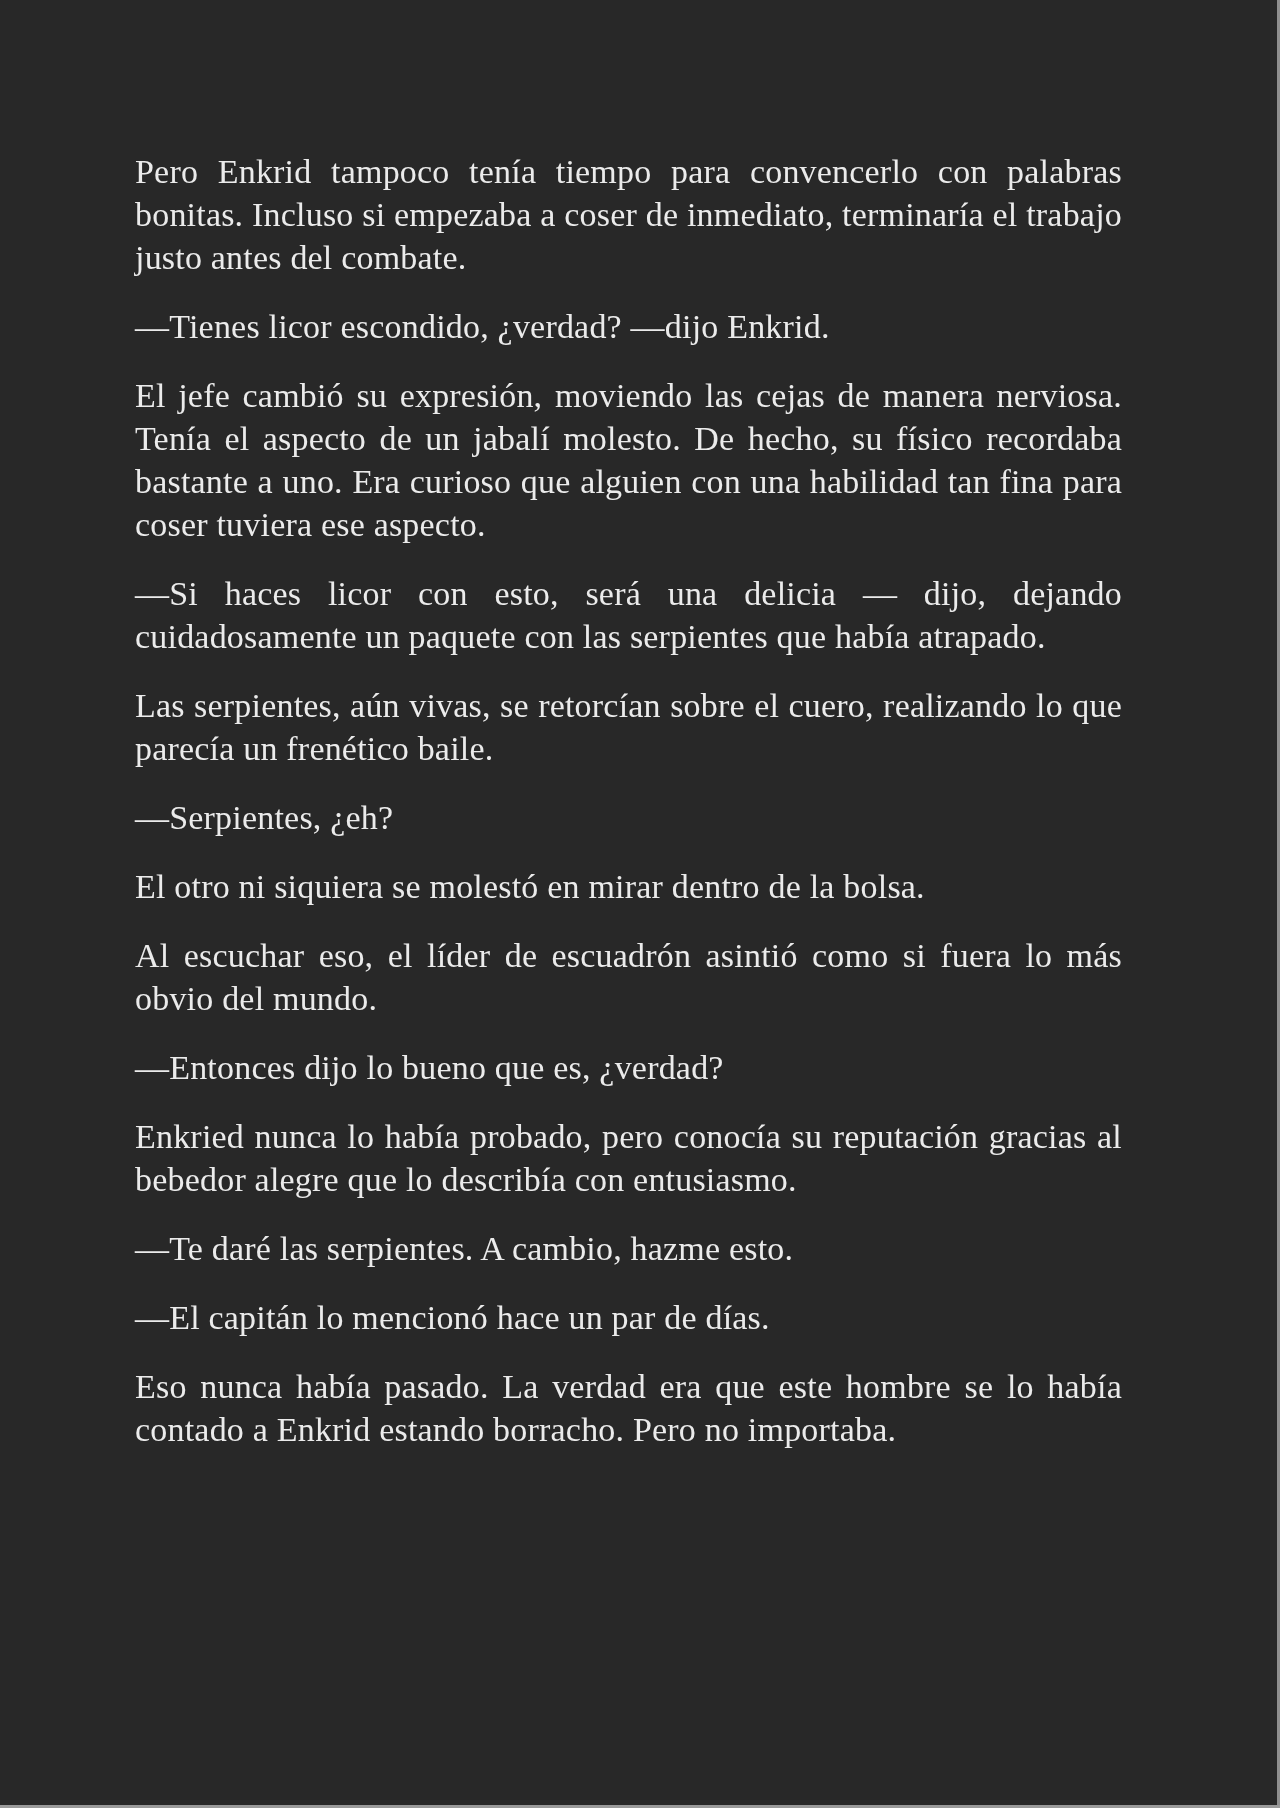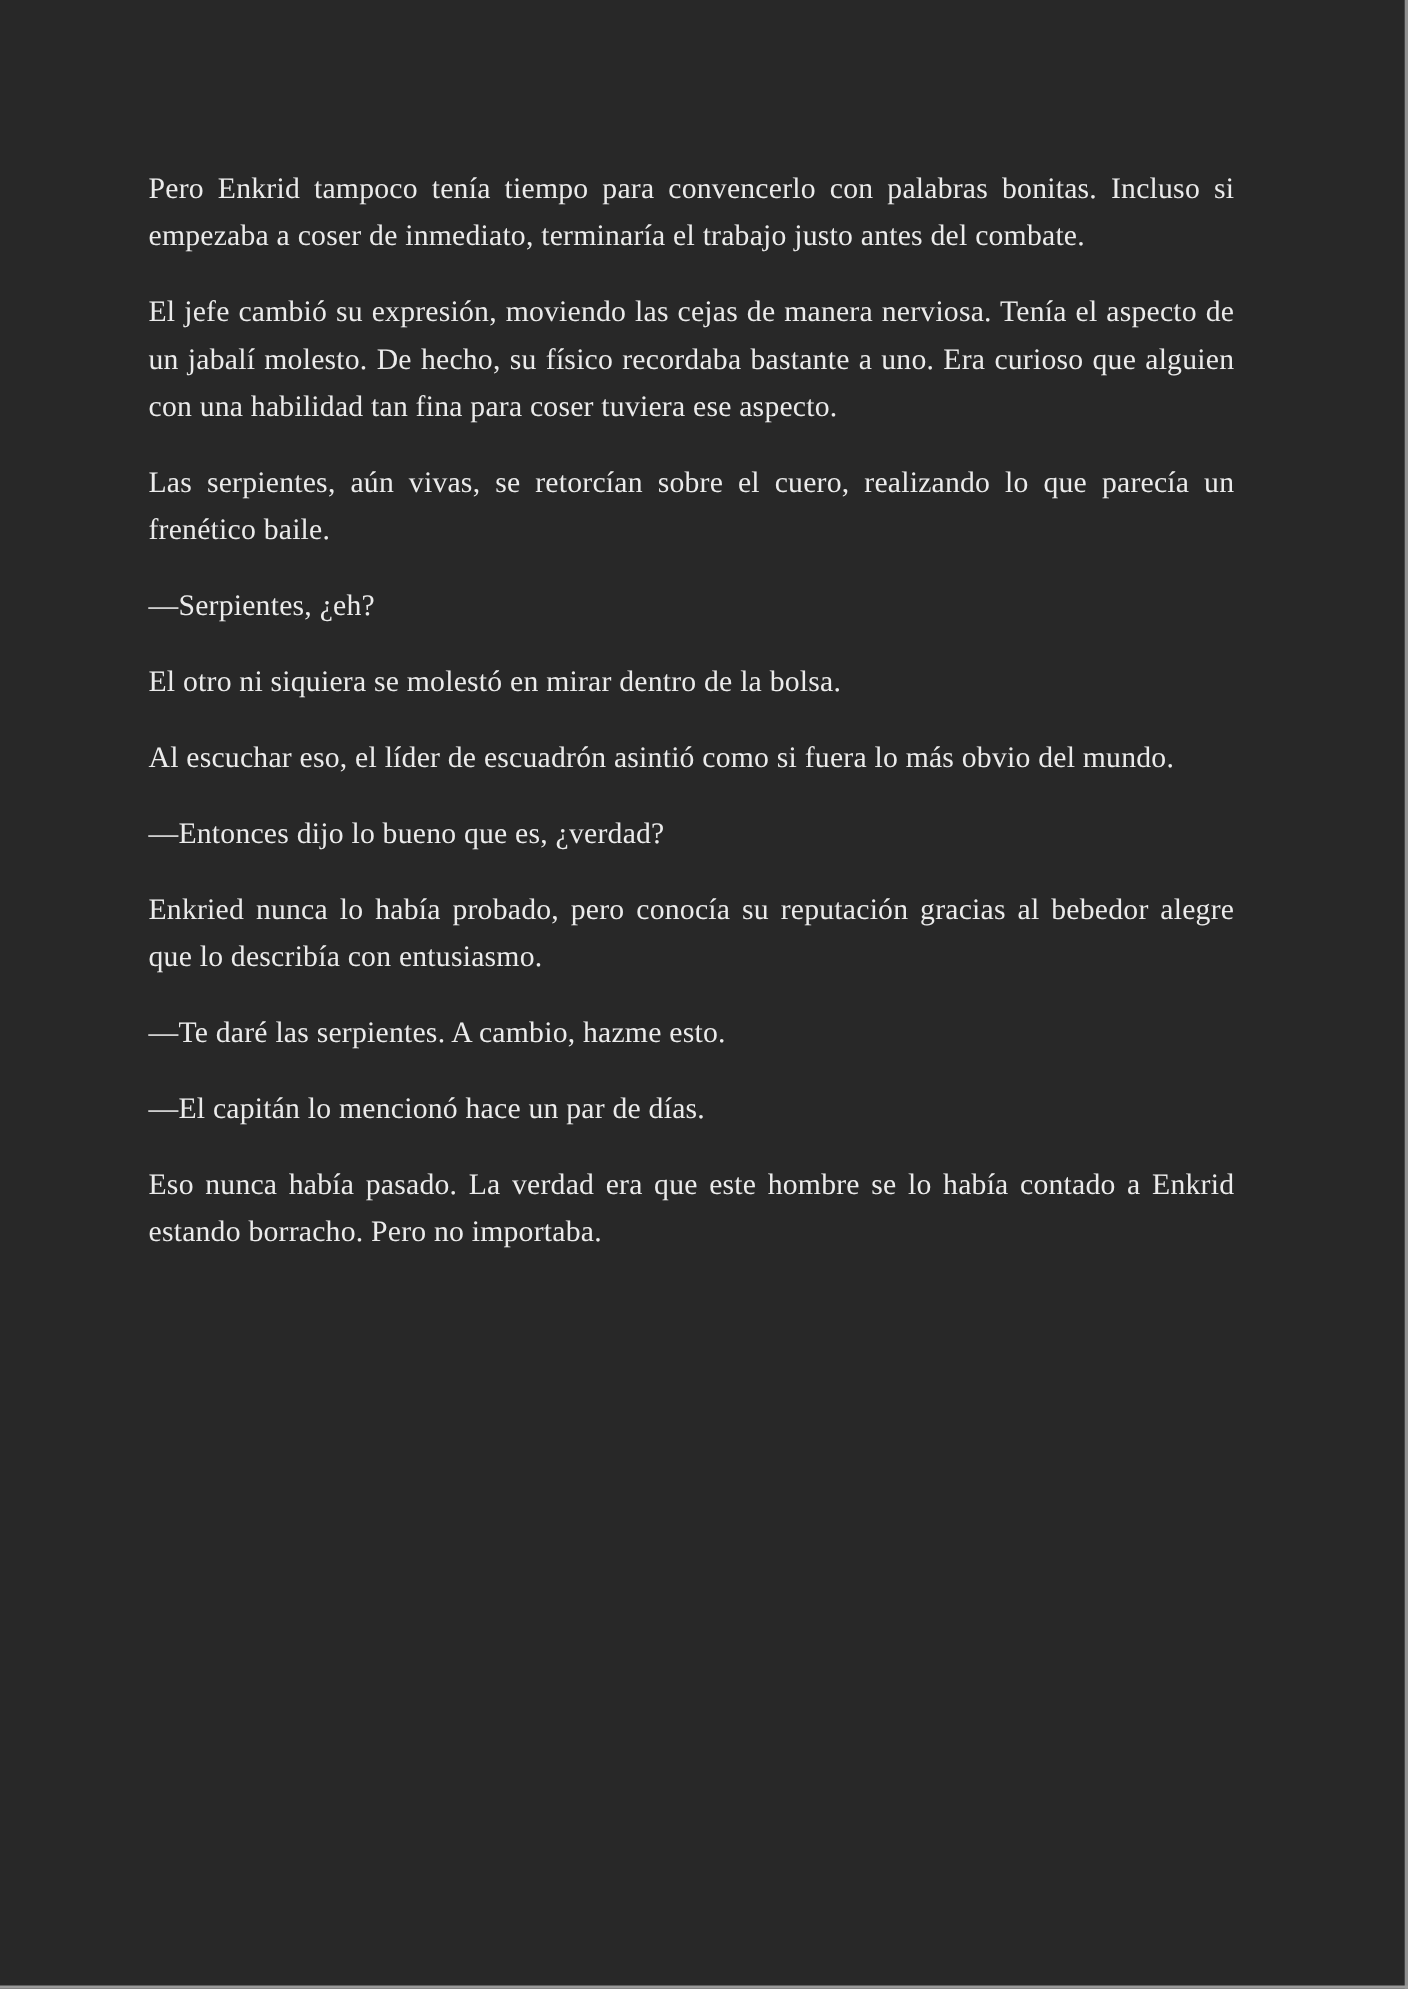--- a/index.html
+++ b/index.html
@@ -19,21 +19,21 @@
     inset: 0;
   }
   .text-column {
     position: absolute;
     top: 150px;
     left: 135px;
     width: 987px;
   }
   .text-column p {
     margin: 0 0 26px 0;
-    font-size: 27px;
+    font-size: 34px;
     line-height: 43px;
     color: #ebebeb; 
     text-align: justify;
     text-justify: inter-word;
     font-weight: 400;
     letter-spacing: 0.2px;
   }
   .edge-line-right {
     position: absolute;
     top: 0;
@@ -50,21 +50,23 @@
     height: 3px;
     background: #9a9a9a; 
   }
 </style>
 </head>
 <body style="background: rgb(40, 40, 40);">
 
 <main class="reader-page">
   <div class="text-column" id="text-column" style="color: rgb(235, 235, 235);">
       <p>Pero Enkrid tampoco tenía tiempo para convencerlo con palabras bonitas. Incluso si empezaba a coser de inmediato, terminaría el trabajo justo antes del combate.</p>
+      <p>—Tienes licor escondido, ¿verdad? —dijo Enkrid.</p>
       <p>El jefe cambió su expresión, moviendo las cejas de manera nerviosa. Tenía el aspecto de un jabalí molesto. De hecho, su físico recordaba bastante a uno. Era curioso que alguien con una habilidad tan fina para coser tuviera ese aspecto.</p>
+      <p>—Si haces licor con esto, será una delicia — dijo, dejando cuidadosamente un paquete con las serpientes que había atrapado.</p>
       <p>Las serpientes, aún vivas, se retorcían sobre el cuero, realizando lo que parecía un frenético baile.</p>
       <p>—Serpientes, ¿eh?</p>
       <p>El otro ni siquiera se molestó en mirar dentro de la bolsa.</p>
       <p>Al escuchar eso, el líder de escuadrón asintió como si fuera lo más obvio del mundo.</p>
       <p>—Entonces dijo lo bueno que es, ¿verdad?</p>
       <p>Enkried nunca lo había probado, pero conocía su reputación gracias al bebedor alegre que lo describía con entusiasmo.</p>
       <p>—Te daré las serpientes. A cambio, hazme esto.</p>
       <p>—El capitán lo mencionó hace un par de días.</p>
       <p>Eso nunca había pasado. La verdad era que este hombre se lo había contado a Enkrid estando borracho. Pero no importaba.</p>
     </div>

